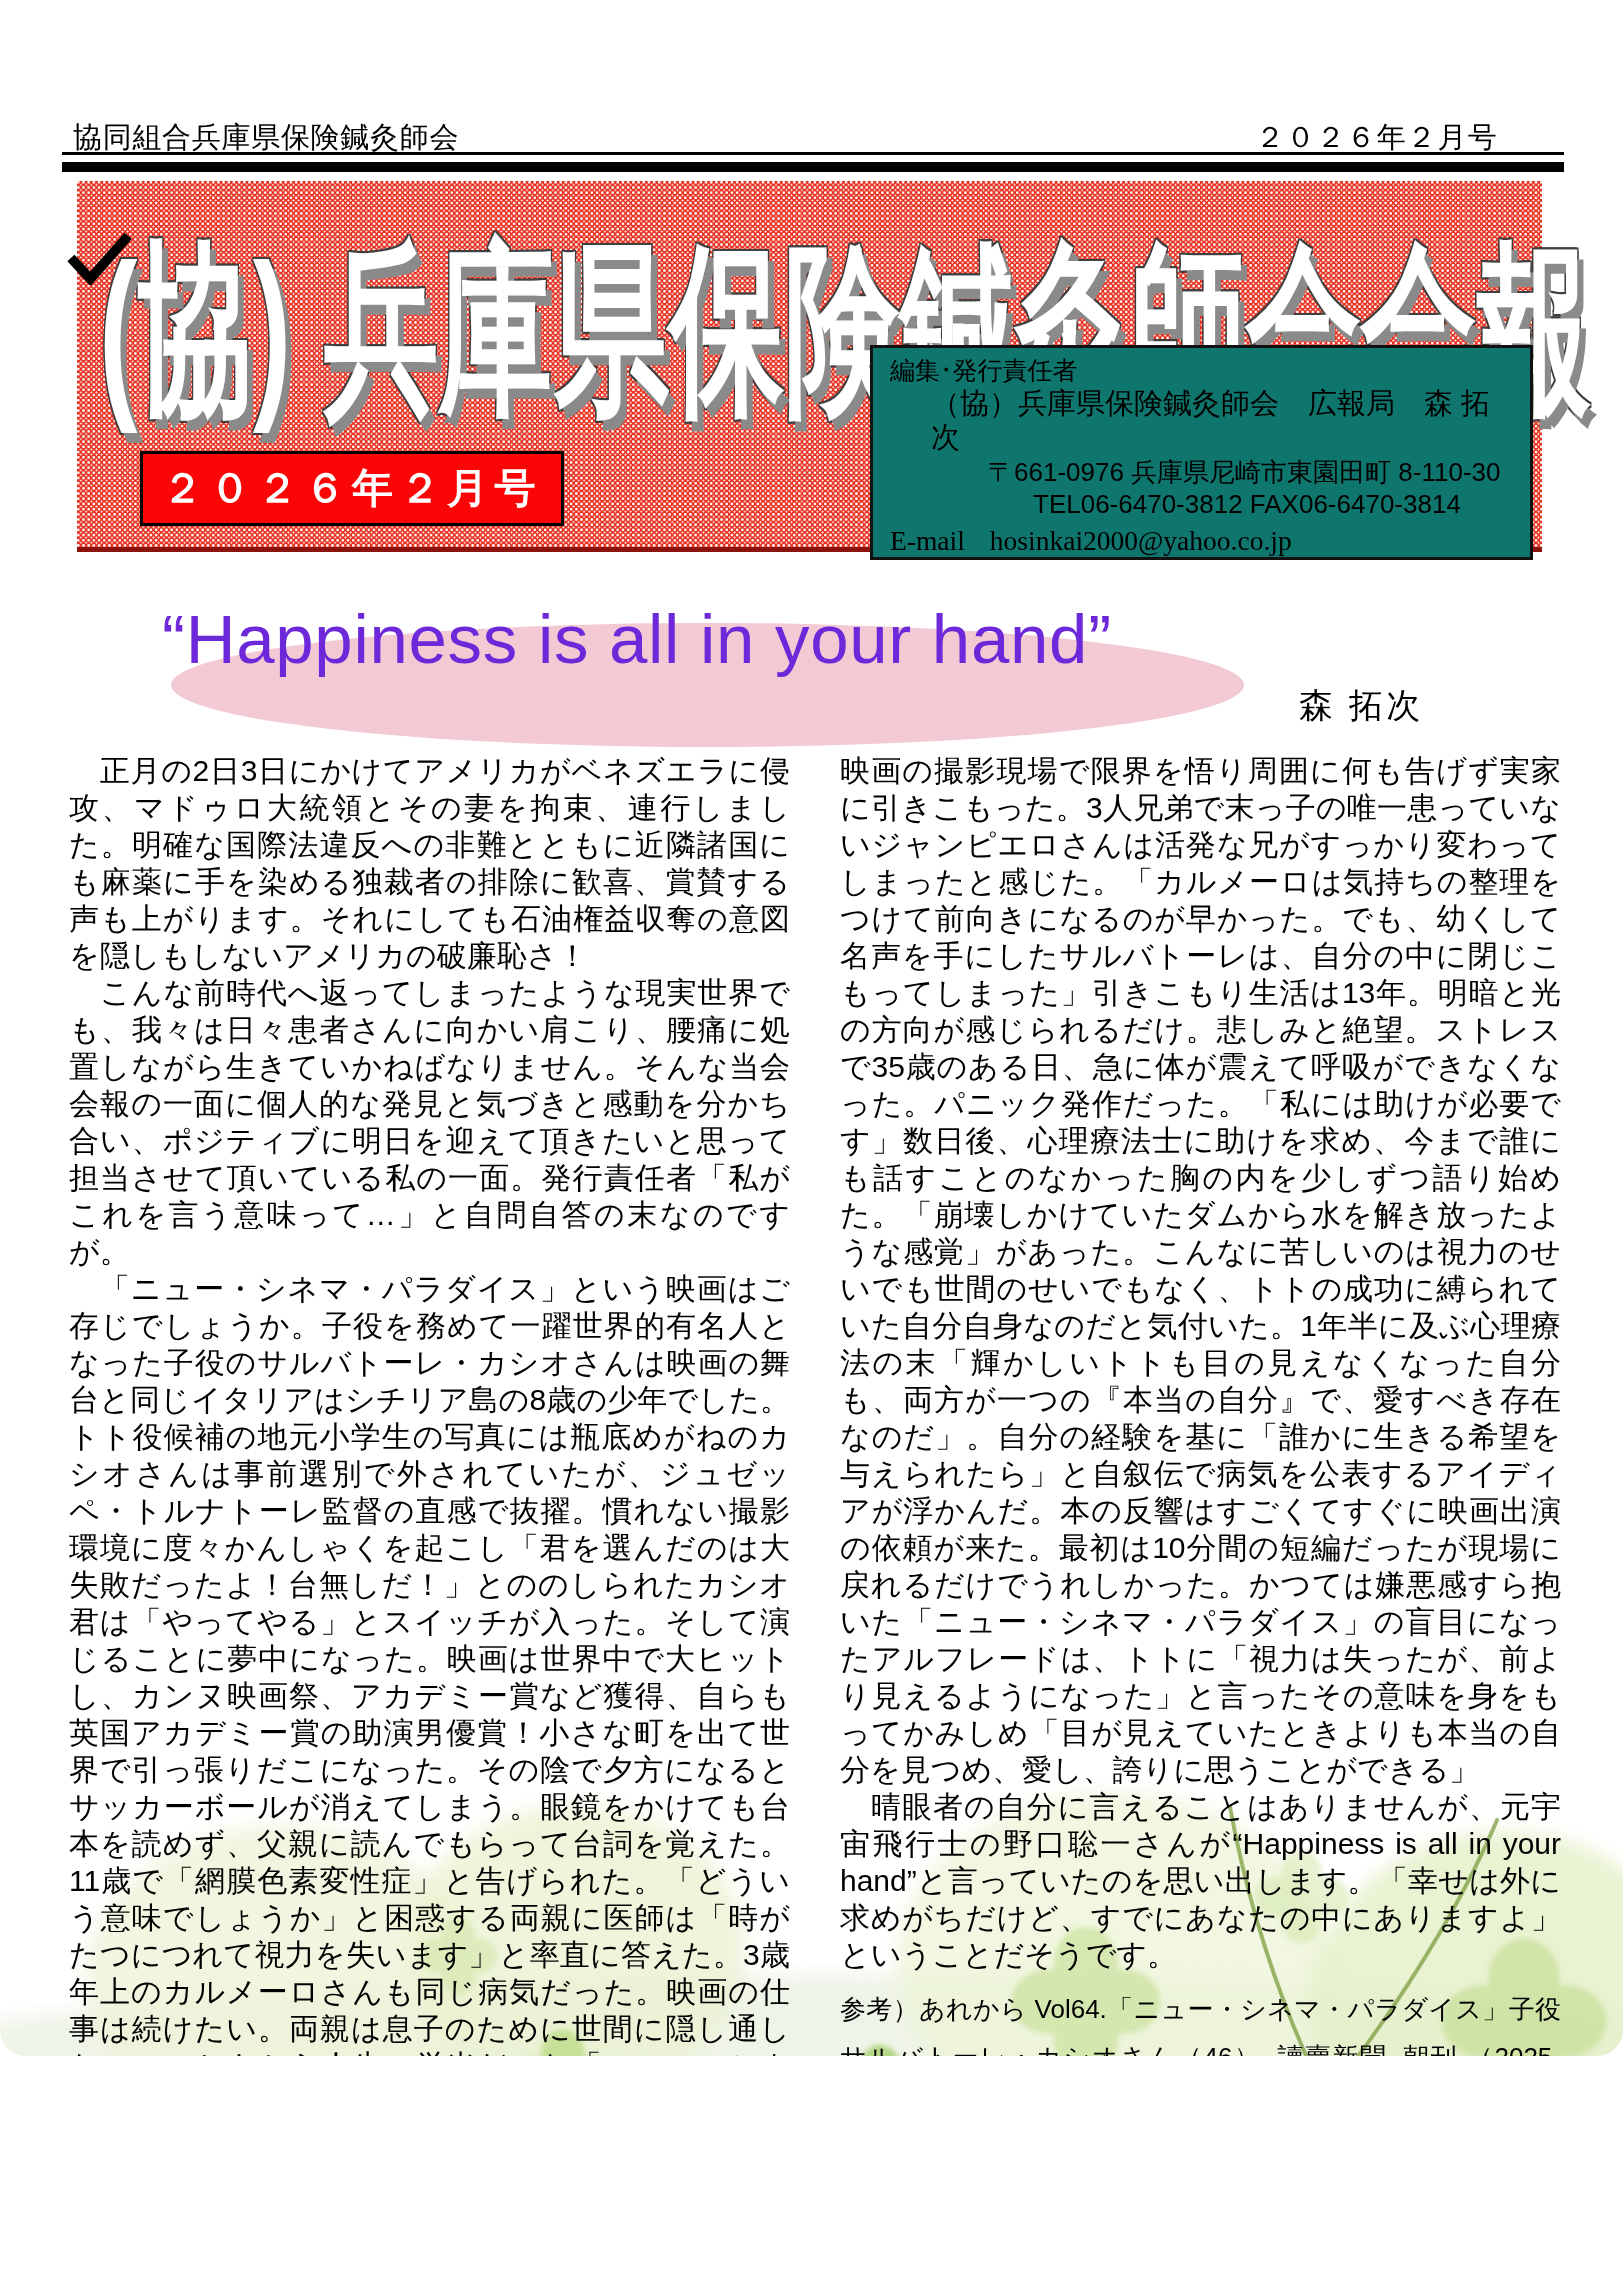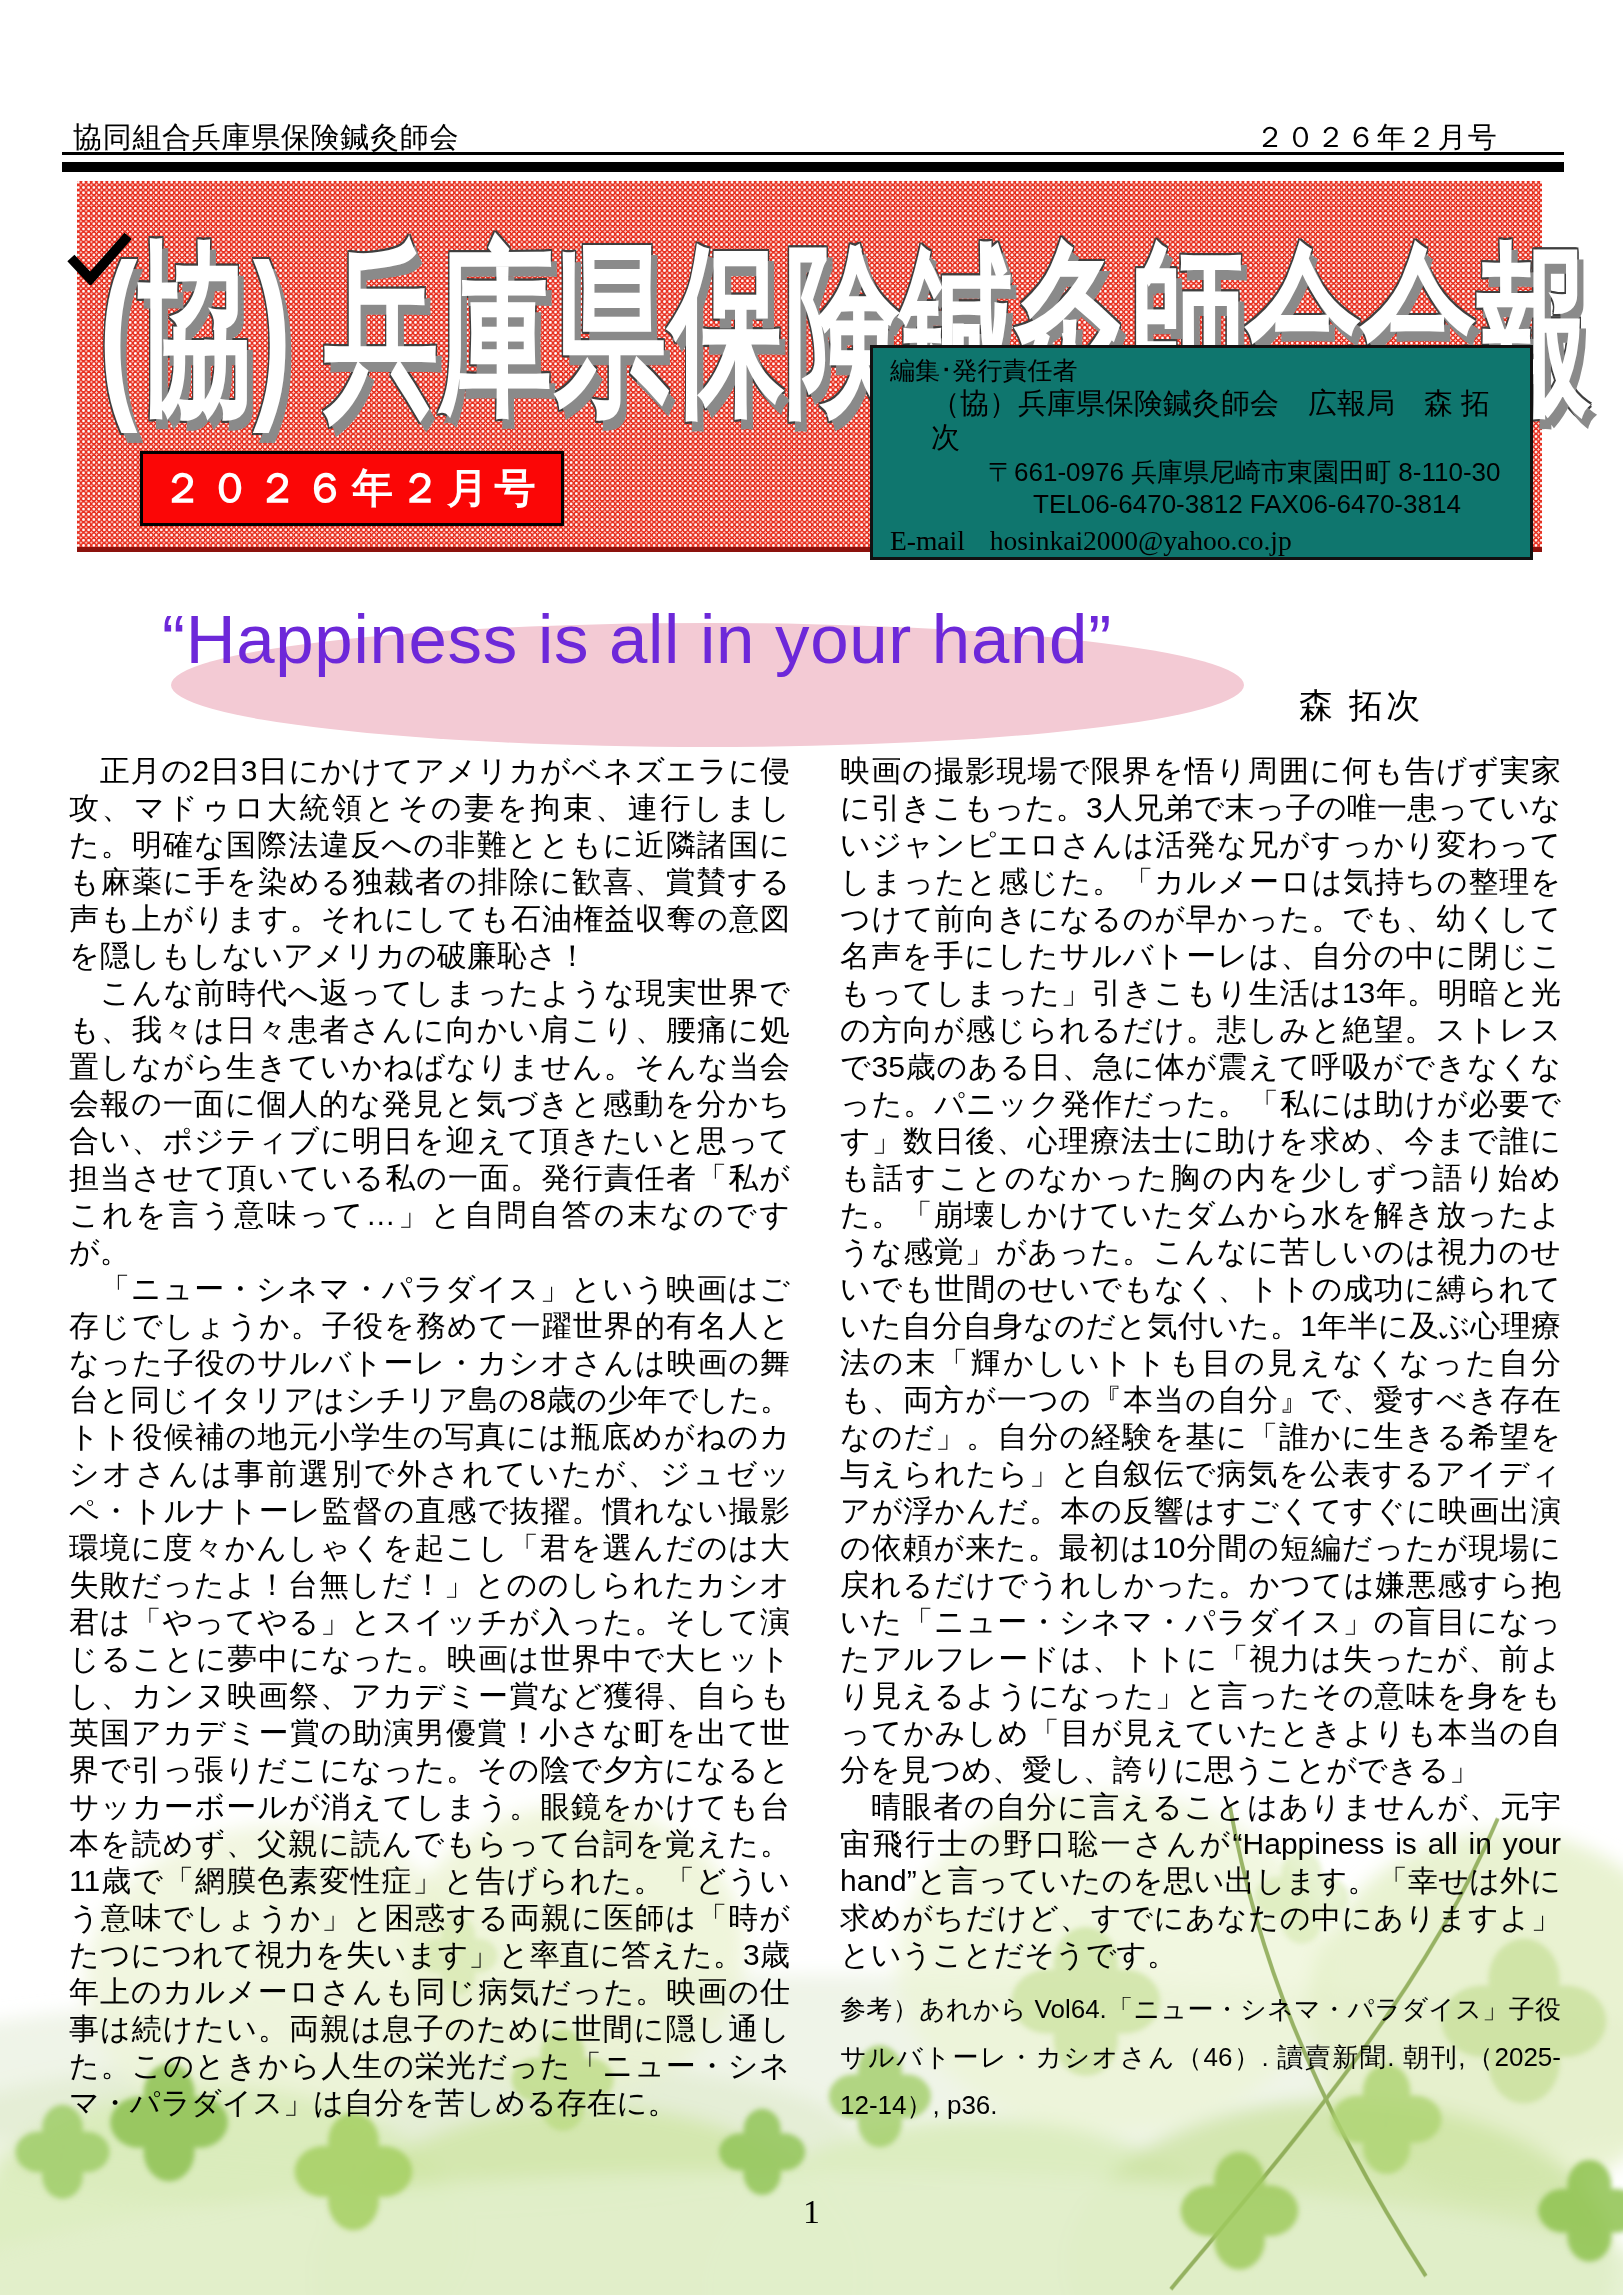--- a/index.html
+++ b/index.html
@@ -1,17 +1,17 @@
 <!DOCTYPE html>
 <html style="font-size:10.5px"><head>
 <meta charset="utf-8">
 <style>
   html,body{margin:0;padding:0;background:#ffffff;}
-  .page{position:relative;width:1623px;height:2295px;background:#ffffff;overflow:hidden;
-        font-family:"Liberation Sans","DejaVu Sans",sans-serif;color:#000;}
+  .page{position:relative;width:1623px;height:2056px;background:#ffffff;overflow:hidden;
+        font-family:"Liberation Sans","DejaVu Sans",sans-serif;color:#000;border-radius:26px;}
 
   
   .masthead-left{position:absolute;left:73px;top:118px;font-size:29px;letter-spacing:0.7px;white-space:nowrap;}
   .masthead-right{position:absolute;right:125px;top:118px;font-size:29px;letter-spacing:1.3px;white-space:nowrap;}
   .rule-thin{position:absolute;left:62px;top:152px;width:1502px;height:2.6px;background:#000;}
   .rule-thick{position:absolute;left:62px;top:162px;width:1502px;height:9.8px;background:#000;}
 
   
   .banner{position:absolute;left:77px;top:181px;width:1465px;height:366px;
           background-color:#e73020;

